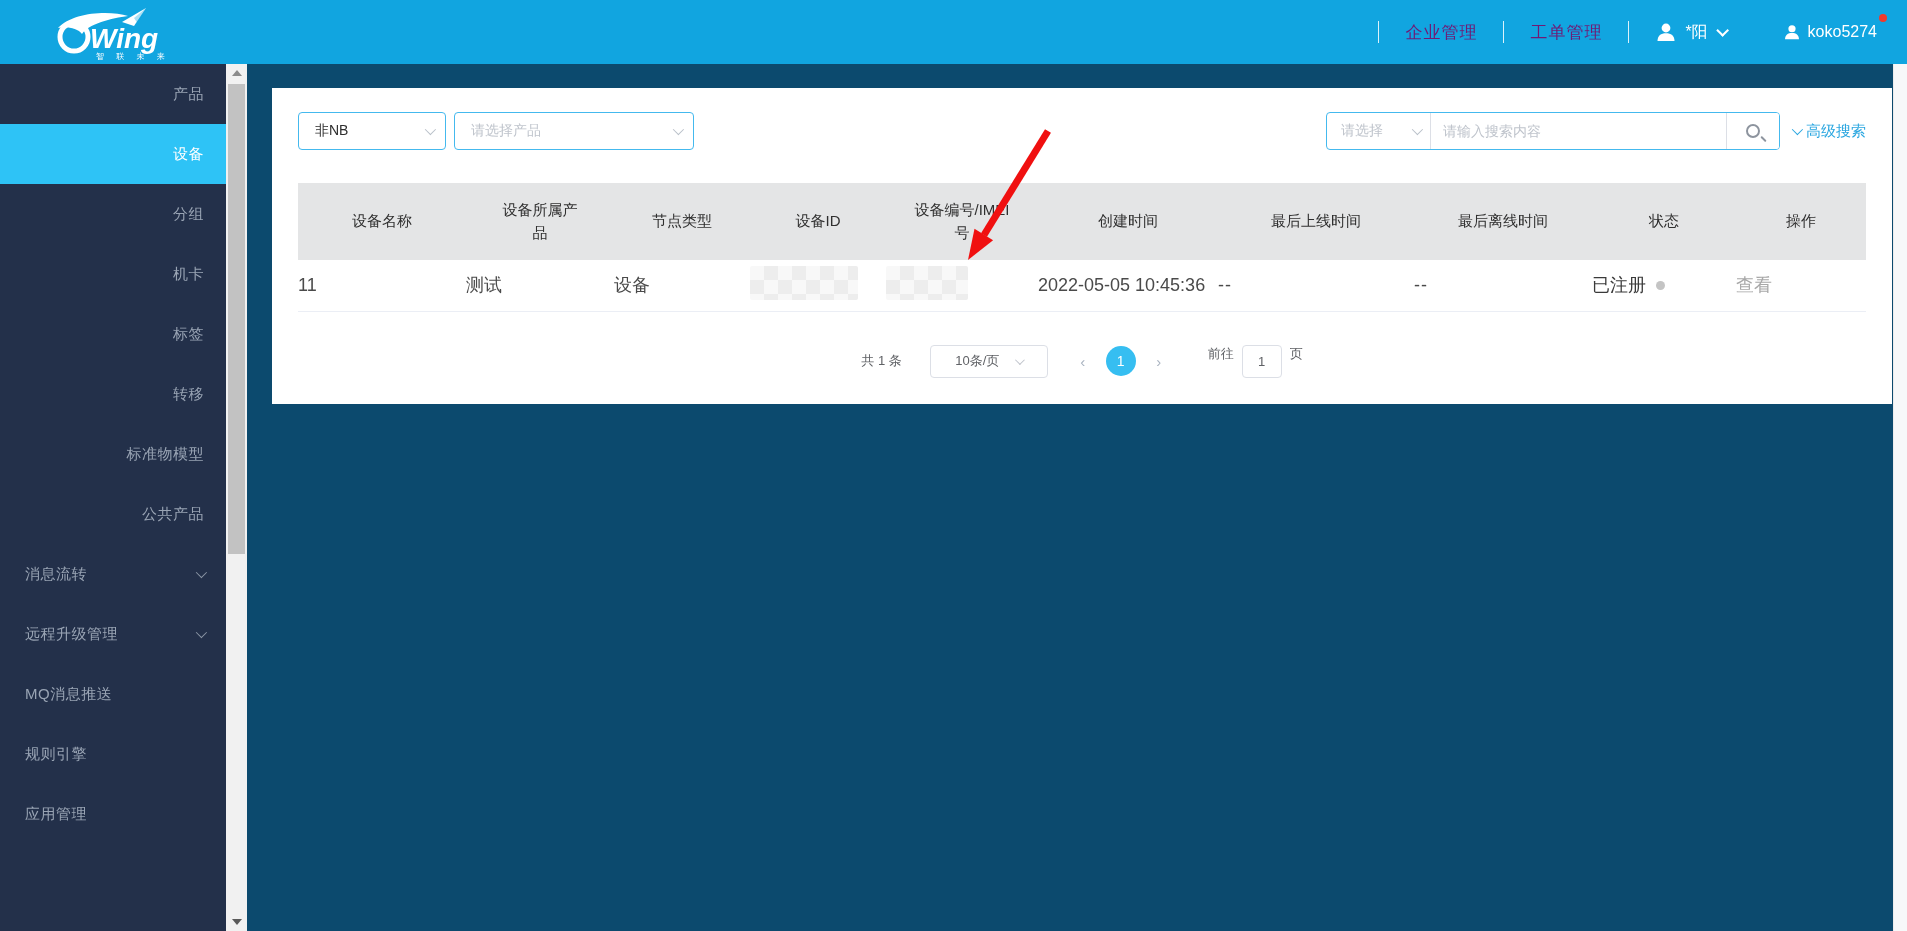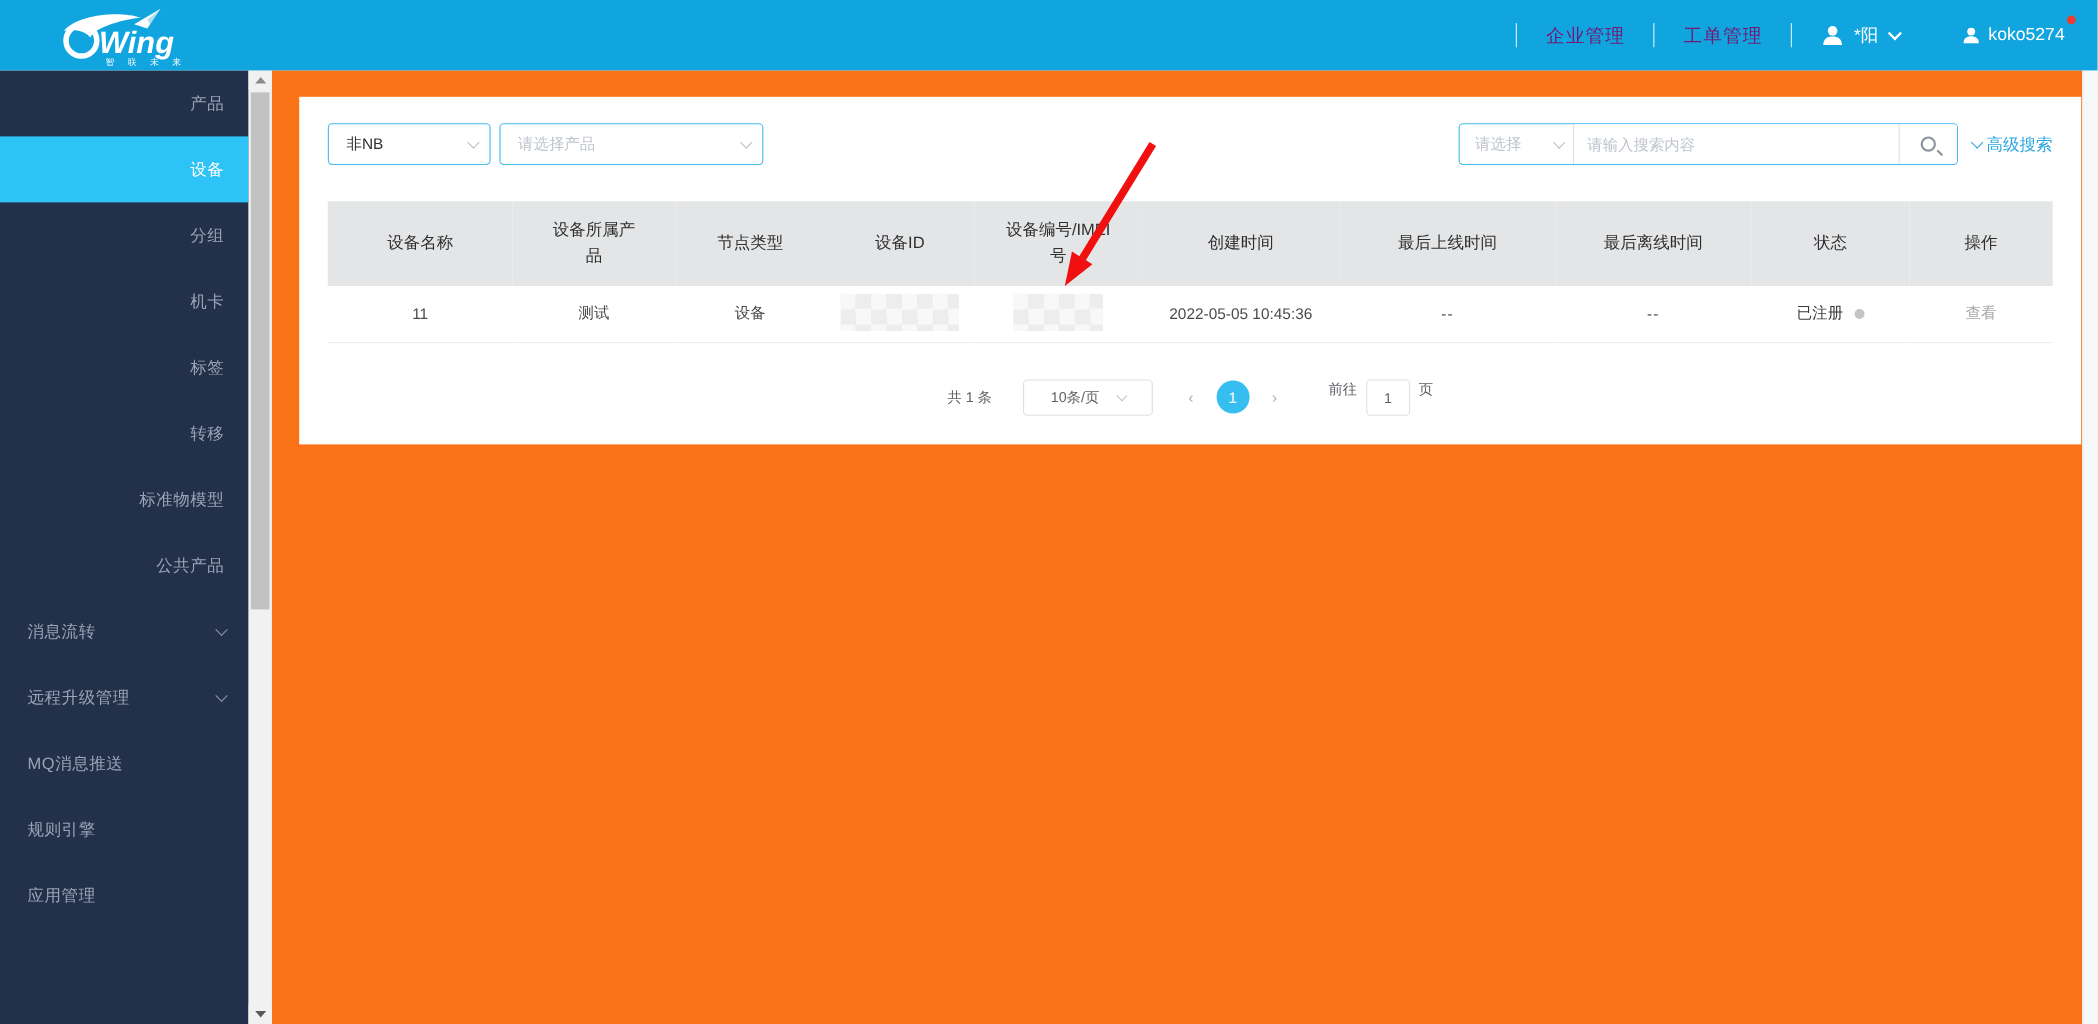--- a/index.html
+++ b/index.html
@@ -34,21 +34,21 @@
   .side-scroll .btn.up { top:0; }
   .side-scroll .btn.down { bottom:0; }
   .tri-up { width:0; height:0; border-left:5px solid transparent; border-right:5px solid transparent; border-bottom:6px solid #8b8b8b; }
   .tri-down { width:0; height:0; border-left:5px solid transparent; border-right:5px solid transparent; border-top:6px solid #5a5a5a; }
   .side-thumb { position:absolute; left:2px; top:20px; width:17px; height:470px; background:#c2c2c2; cursor:pointer; }
 
   
   .page-scroll { position:absolute; right:0; top:64px; width:14px; height:867px; background:#f7f8f9; border-left:1px solid #ececec; z-index:11; }
 
   
-  .main { position:absolute; left:247px; top:64px; width:1646px; height:867px; background:#f97316; }
+  .main { position:absolute; left:247px; top:64px; width:1646px; height:867px; background:#0c4a6e; }
   .card { position:absolute; left:25px; top:24px; width:1620px; background:#fff; padding:24px 26px 26px 26px; }
 
   
   .filter-row { display:flex; align-items:center; height:38px; }
   .sel { height:38px; border:1px solid #44b9ee; border-radius:4px; background:#fff; display:flex; align-items:center; padding:0 12px 0 16px; cursor:pointer; }
   .sel .val { font-size:14px; color:#2f2f2f; }
   .sel .ph { font-size:14px; color:#bfc4cc; }
   .sel .grow { flex:1; }
   .sel-chev { width:8px; height:8px; border-right:1.5px solid #b9c0c9; border-bottom:1.5px solid #b9c0c9; transform:rotate(45deg) translateY(-2px); margin-left:14px; }
   .sel-type { width:148px; }
@@ -60,21 +60,21 @@
   .sg-input::placeholder { color:#bfc4cc; }
   .sg-btn { width:53px; border-left:1px solid #dcdfe6; display:flex; align-items:center; justify-content:center; cursor:pointer; background:#fff; }
   .mag { position:relative; width:14px; height:14px; border:2px solid #8d949e; border-radius:50%; }
   .mag::after { content:""; position:absolute; left:12px; top:12px; width:7px; height:2px; background:#8d949e; transform:rotate(45deg); border-radius:1px; }
   .adv-link { display:flex; align-items:center; gap:6px; margin-left:12px; color:#29a6e0; font-size:15px; cursor:pointer; white-space:nowrap; }
   .chev-blue { width:8px; height:8px; border-right:1.5px solid #29a6e0; border-bottom:1.5px solid #29a6e0; transform:rotate(45deg) translateY(-2px); }
 
   
   .tbl { width:1568px; border-collapse:collapse; margin-top:33px; table-layout:fixed; }
   .tbl th { background:#e4e5e6; height:77px; font-size:15px; font-weight:400; color:#2f2f2f; text-align:center; vertical-align:middle; line-height:1.5; }
-  .tbl td { height:51px; font-size:14px; color:#4a4a4a; text-align:center; vertical-align:middle; border-bottom:1px solid #ebeef5; background:#fff; }
+  .tbl td { height:51px; font-size:18px; color:#4a4a4a; text-align:left; vertical-align:middle; border-bottom:1px solid #ebeef5; background:#fff; }
   .hdr-narrow2 { display:inline-block; width:80px; word-break:break-all; }
   .hdr-narrow5 { display:inline-block; width:96px; word-break:break-all; }
   .mosaic { display:inline-block; height:34px; border-radius:2px; filter:blur(.6px);
     background-image:
       repeating-conic-gradient(#ededed 0% 25%, #f8f8f8 0% 50%),
       repeating-linear-gradient(90deg, rgba(0,0,0,.025) 0 14px, rgba(255,255,255,.04) 14px 28px);
     background-size:28px 28px, 42px 42px; }
   .mosaic.id { width:108px; }
   .mosaic.imei { width:82px; }
   .status-wrap { display:inline-flex; align-items:center; gap:10px; color:#3a3a3a; }

